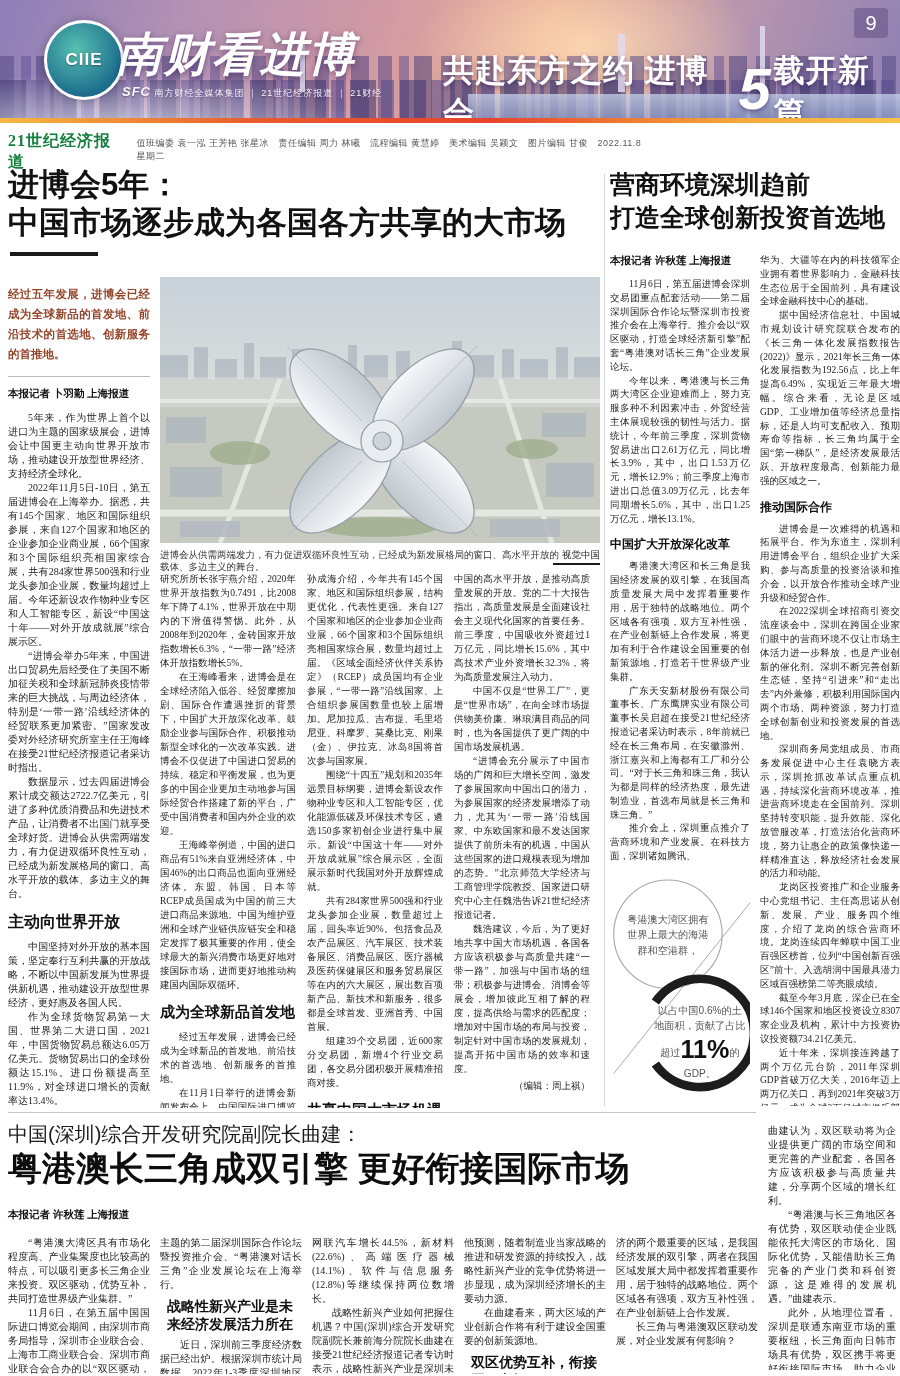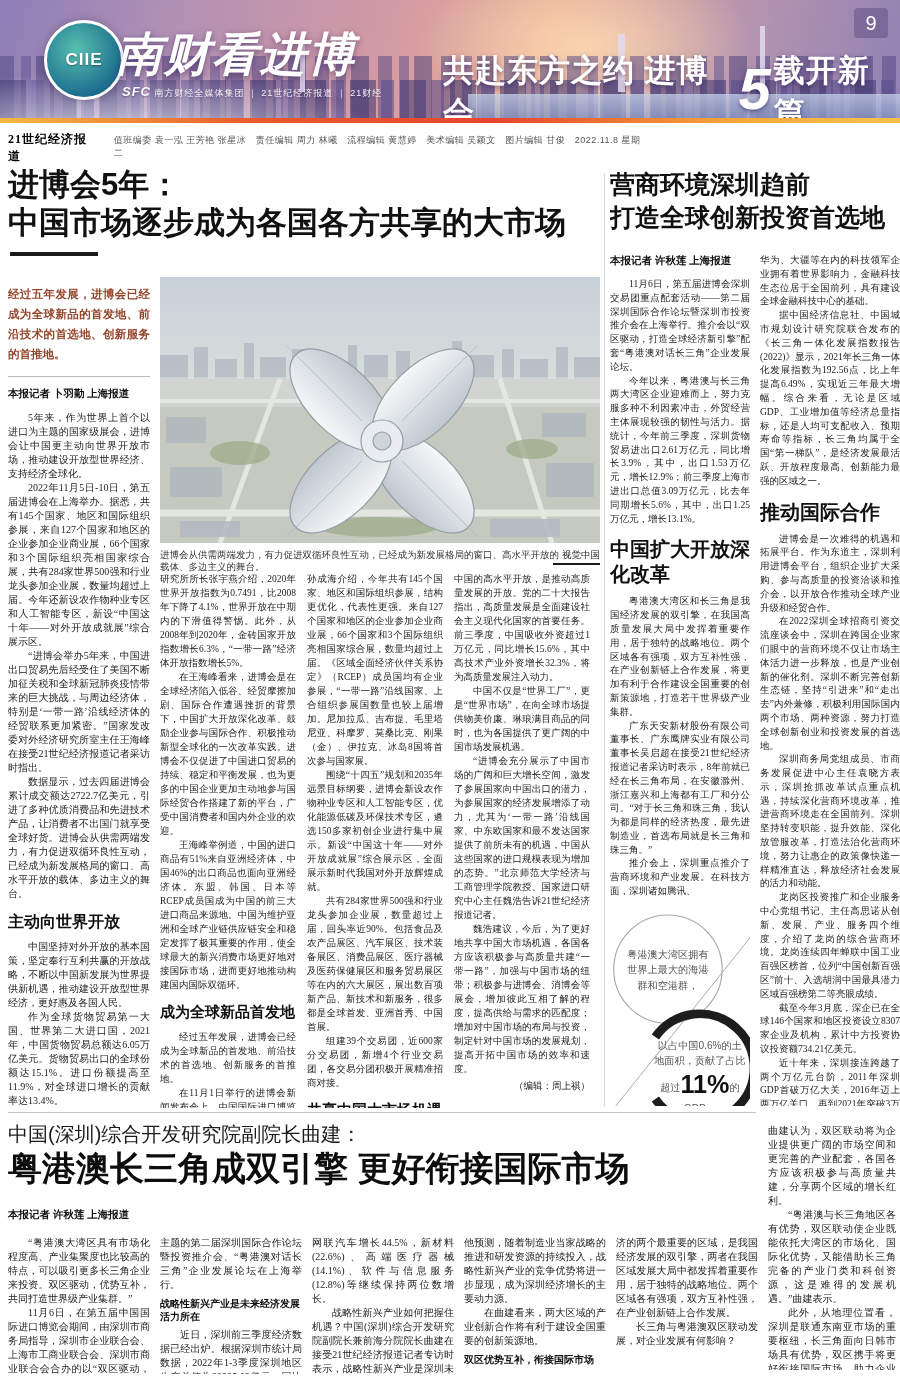--- a/index.html
+++ b/index.html
@@ -34,60 +34,60 @@
     font-weight:700;font-size:31px;letter-spacing:1px;text-shadow:0 2px 5px rgba(40,20,80,.55);display:flex;align-items:center}
   .slogan .big5{font-size:58px;font-style:italic;line-height:1;margin:0 2px;transform:translateY(-3px)}
   .pageno{position:absolute;right:12px;top:8px;width:34px;height:30px;border-radius:4px;
     background:rgba(70,50,110,.35);color:#fff;font-family:"Liberation Sans",sans-serif;font-size:20px;
     display:flex;align-items:center;justify-content:center}
   .accent-bar{position:absolute;left:0;top:118px;width:900px;height:5px;
     background:linear-gradient(90deg,#f5b942,#ea5b2d 28%,#e8452c 55%,#f5a83a 82%,#f8c24a)}
 
   
   .masthead{position:absolute;left:8px;top:131px;width:640px;display:flex;align-items:baseline;gap:14px}
-  .masthead .paper{font-weight:bold;font-size:12px;color:#000000;letter-spacing:1px}
+  .masthead .paper{font-weight:bold;font-size:16px;color:#15803d;letter-spacing:1px}
   .masthead .credits{font-size:9px;color:#555;font-family:"Liberation Sans",sans-serif;letter-spacing:.5px}
 
   
   .headline{position:absolute;left:8px;top:166px;width:600px;font-family:"Liberation Sans","DejaVu Sans",sans-serif;
     font-weight:900;font-size:31px;line-height:38px;color:#111;letter-spacing:0}
   .headline-rule{position:absolute;left:10px;top:252px;width:88px;height:4px;background:#1a1a1a}
   .leftrail{position:absolute;left:8px;top:270px;width:142px;height:838px;overflow:hidden}
   .intro{margin-top:14px;font-weight:bold;color:#94462c;font-size:11.5px;line-height:20px;text-align:justify}
   .intro::first-line{}
   .rail-hr{border:none;border-top:1px solid #bbb;margin:12px 0 10px}
   .byline{font-weight:bold;font-size:10.5px;font-family:"Liberation Sans",sans-serif;color:#111;margin-bottom:10px}
   .leftrail p,.mid-col p,.a2col p,.bcol p{font-size:10px;line-height:14px;text-align:justify;text-indent:2em;color:#222}
   .mid-col p{font-size:9.5px;line-height:14px}
   .a2col p{font-size:9.5px;line-height:13.8px}
   p.ni{text-indent:0}
   p.credit{text-align:right;text-indent:0;margin-top:3px;color:#222}
   h3.subhead{font-family:"Liberation Sans","DejaVu Sans",sans-serif;font-weight:bold;color:#111;
     font-size:16px;line-height:1.25;margin:11px 0 8px;text-indent:0}
   .mid-col h3.subhead{font-size:15px}
-  .bcol h3.subhead{font-size:10px;margin:6px 0 5px}
+  .bcol h3.subhead{font-size:14px;margin:6px 7px 5px}
 
   
   .photo{position:absolute;left:160px;top:277px;width:440px;height:266px;overflow:hidden;background:#cfd6db}
   .caption{position:absolute;left:160px;top:549px;width:440px;font-size:9.5px;color:#333;line-height:12px}
   .caption .credit-tag{float:right;color:#222}
   .caption-rule{position:absolute;left:553px;top:563px;width:47px;height:2px;background:#1a1a1a}
 
   
   .midcols{position:absolute;left:160px;top:572px;width:440px;height:536px;overflow:hidden}
   .mid-col{position:absolute;top:0;width:136px;height:536px;overflow:hidden}
   .vdivider{position:absolute;left:604px;top:174px;width:1px;height:932px;background:#d8d8d8}
 
   
   .article2{position:absolute;left:610px;top:168px;width:290px;height:940px;overflow:hidden}
   .a2-headline{font-family:"Liberation Sans","DejaVu Sans",sans-serif;font-weight:900;font-size:25px;line-height:33px;color:#111}
   .a2col{position:absolute;width:140px;top:86px;height:852px;overflow:hidden}
   .a2col.c1{left:0}
   .a2col.c2{left:150px}
-  .a2col h3.subhead{font-size:20px}
+  .a2col h3.subhead{font-size:12px}
   .donut-wrap{margin-top:6px;margin-left:-4px}
 
   
   .bottom{position:absolute;left:0;top:1112px;width:900px;height:264px;background:#fff;z-index:3}
   .bottom::before{content:"";position:absolute;left:8px;top:0;width:748px;height:1px;background:#c4c4c4}
   .b-kicker{position:absolute;left:8px;top:9px;font-size:20px;color:#1a1a1a;font-family:"Liberation Sans",sans-serif}
   .b-headline{position:absolute;left:8px;top:34px;font-family:"Liberation Sans","DejaVu Sans",sans-serif;
     font-weight:900;font-size:34px;letter-spacing:0;color:#0d0d0d;white-space:nowrap}
   .b-byline{position:absolute;left:8px;top:96px}
   .bcol{position:absolute;top:124px;width:142px;height:138px;overflow:hidden}

